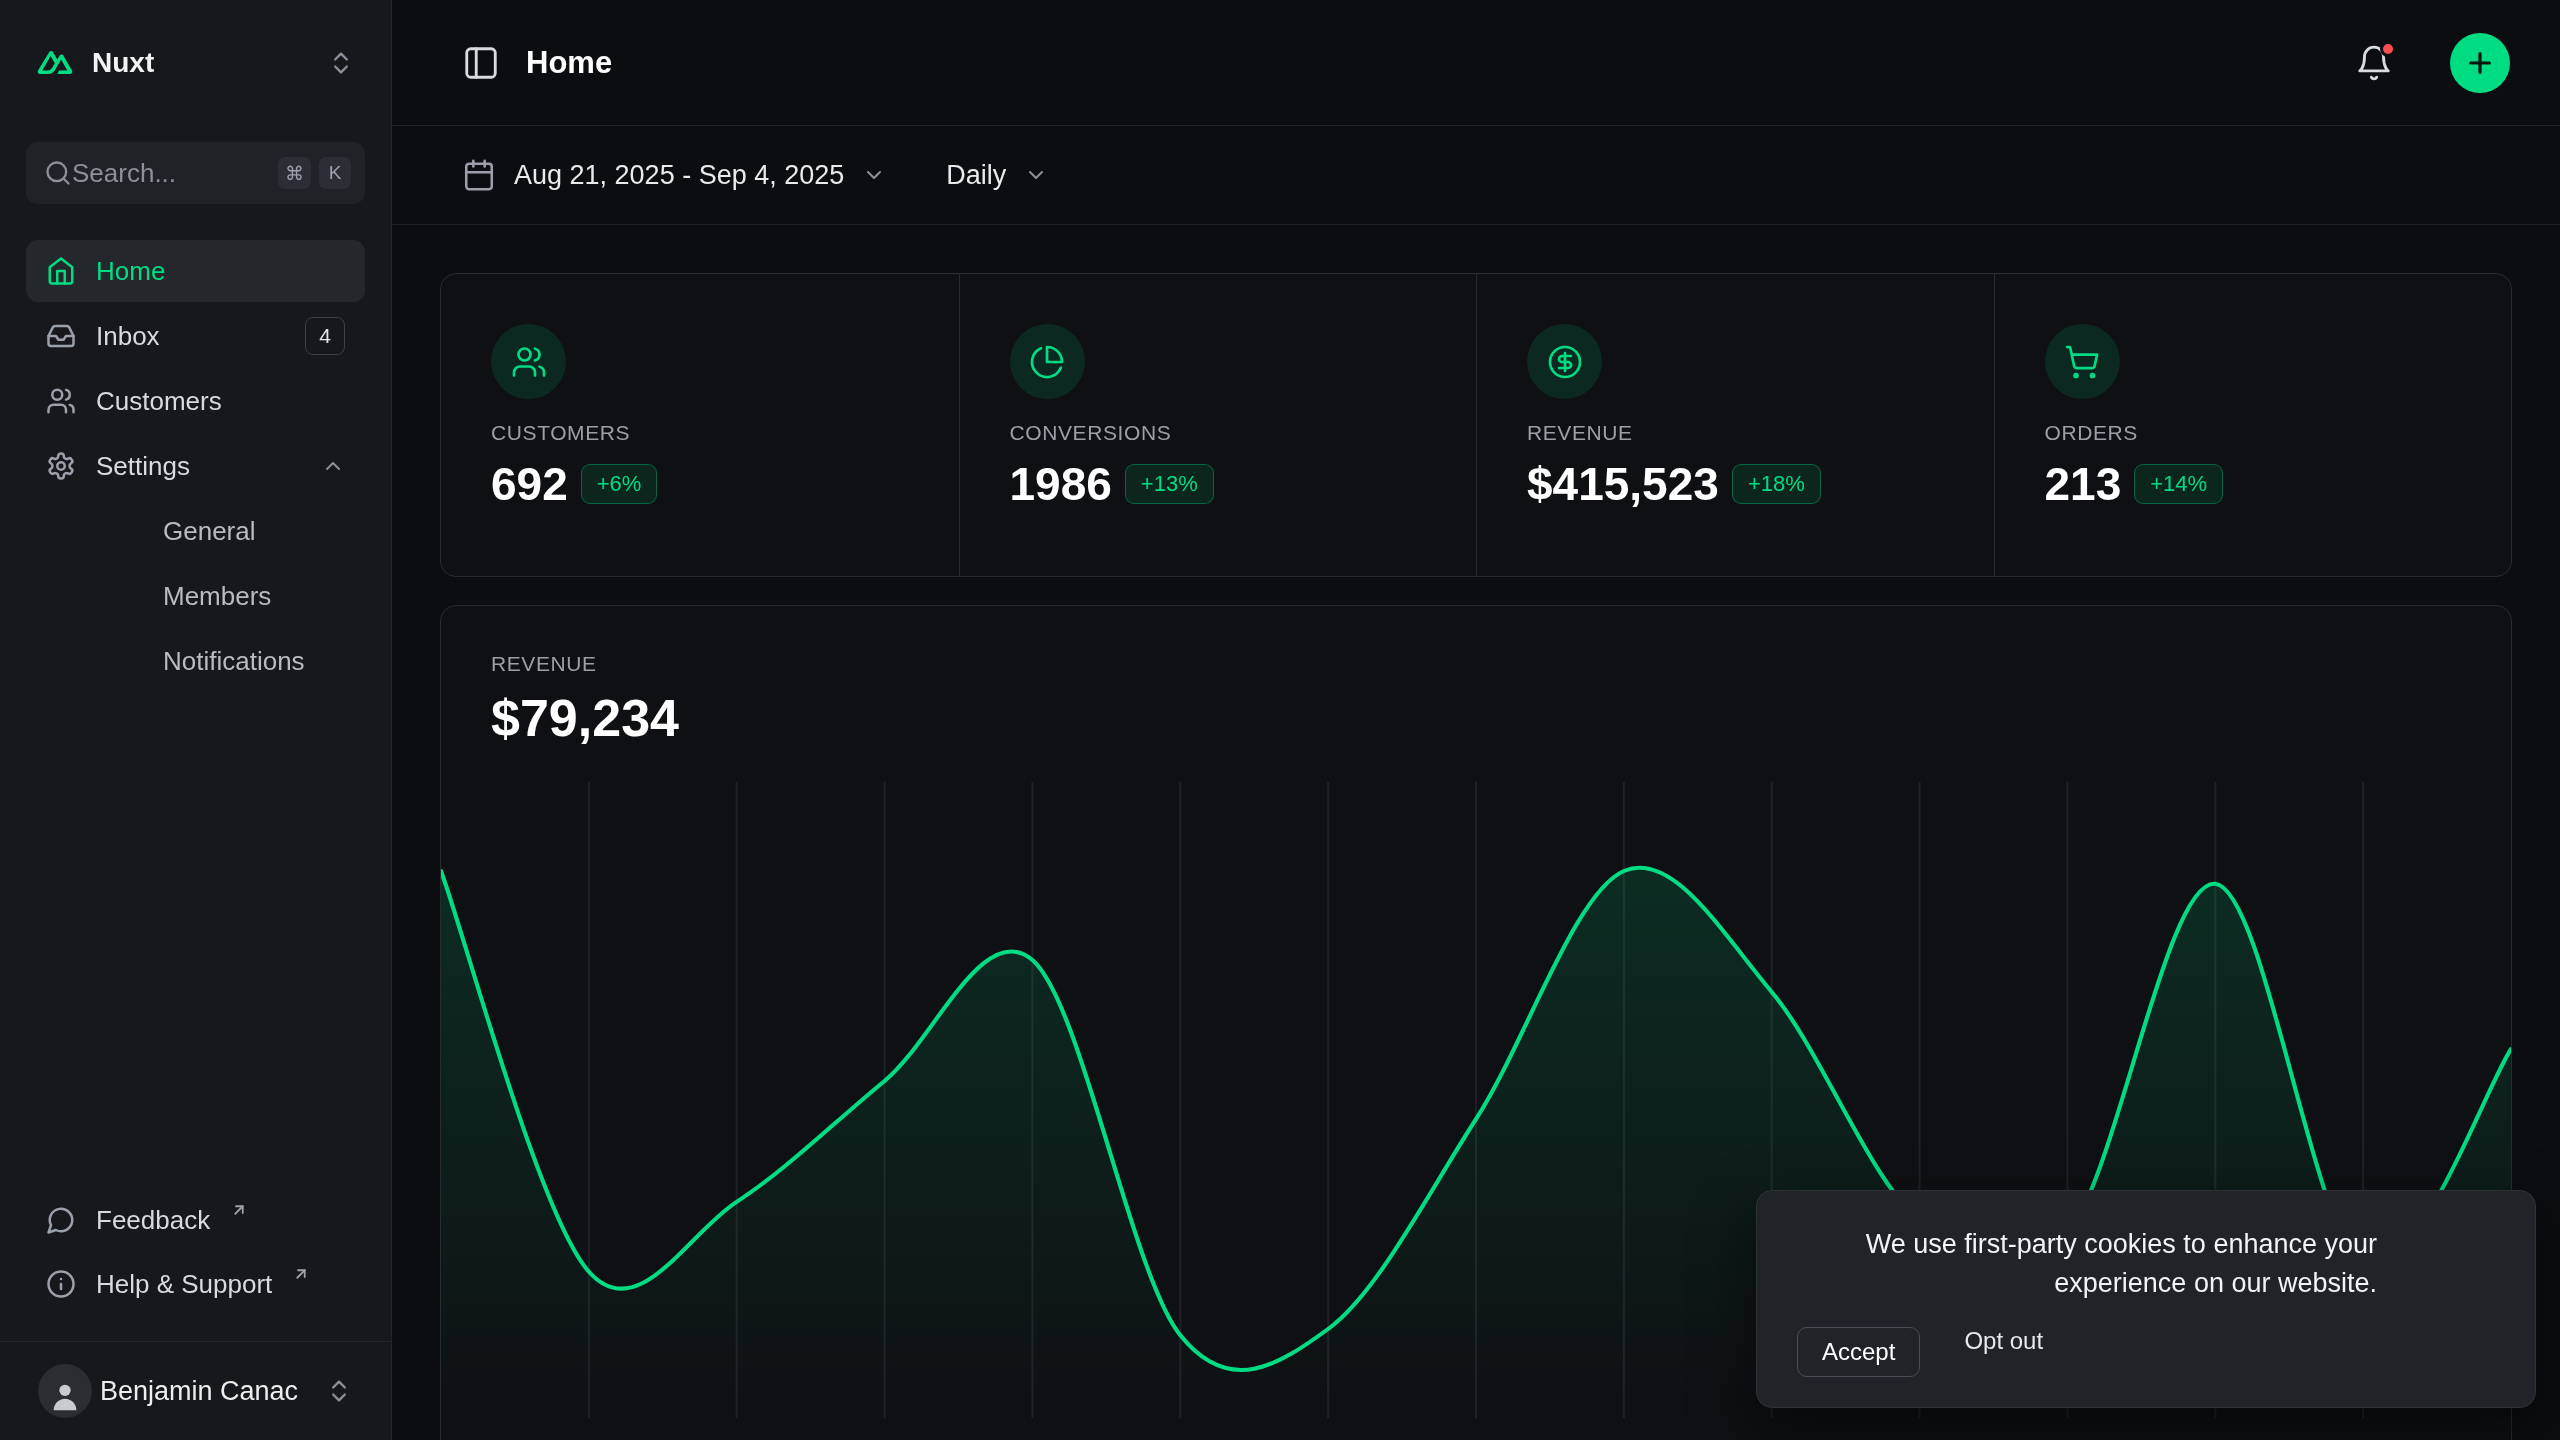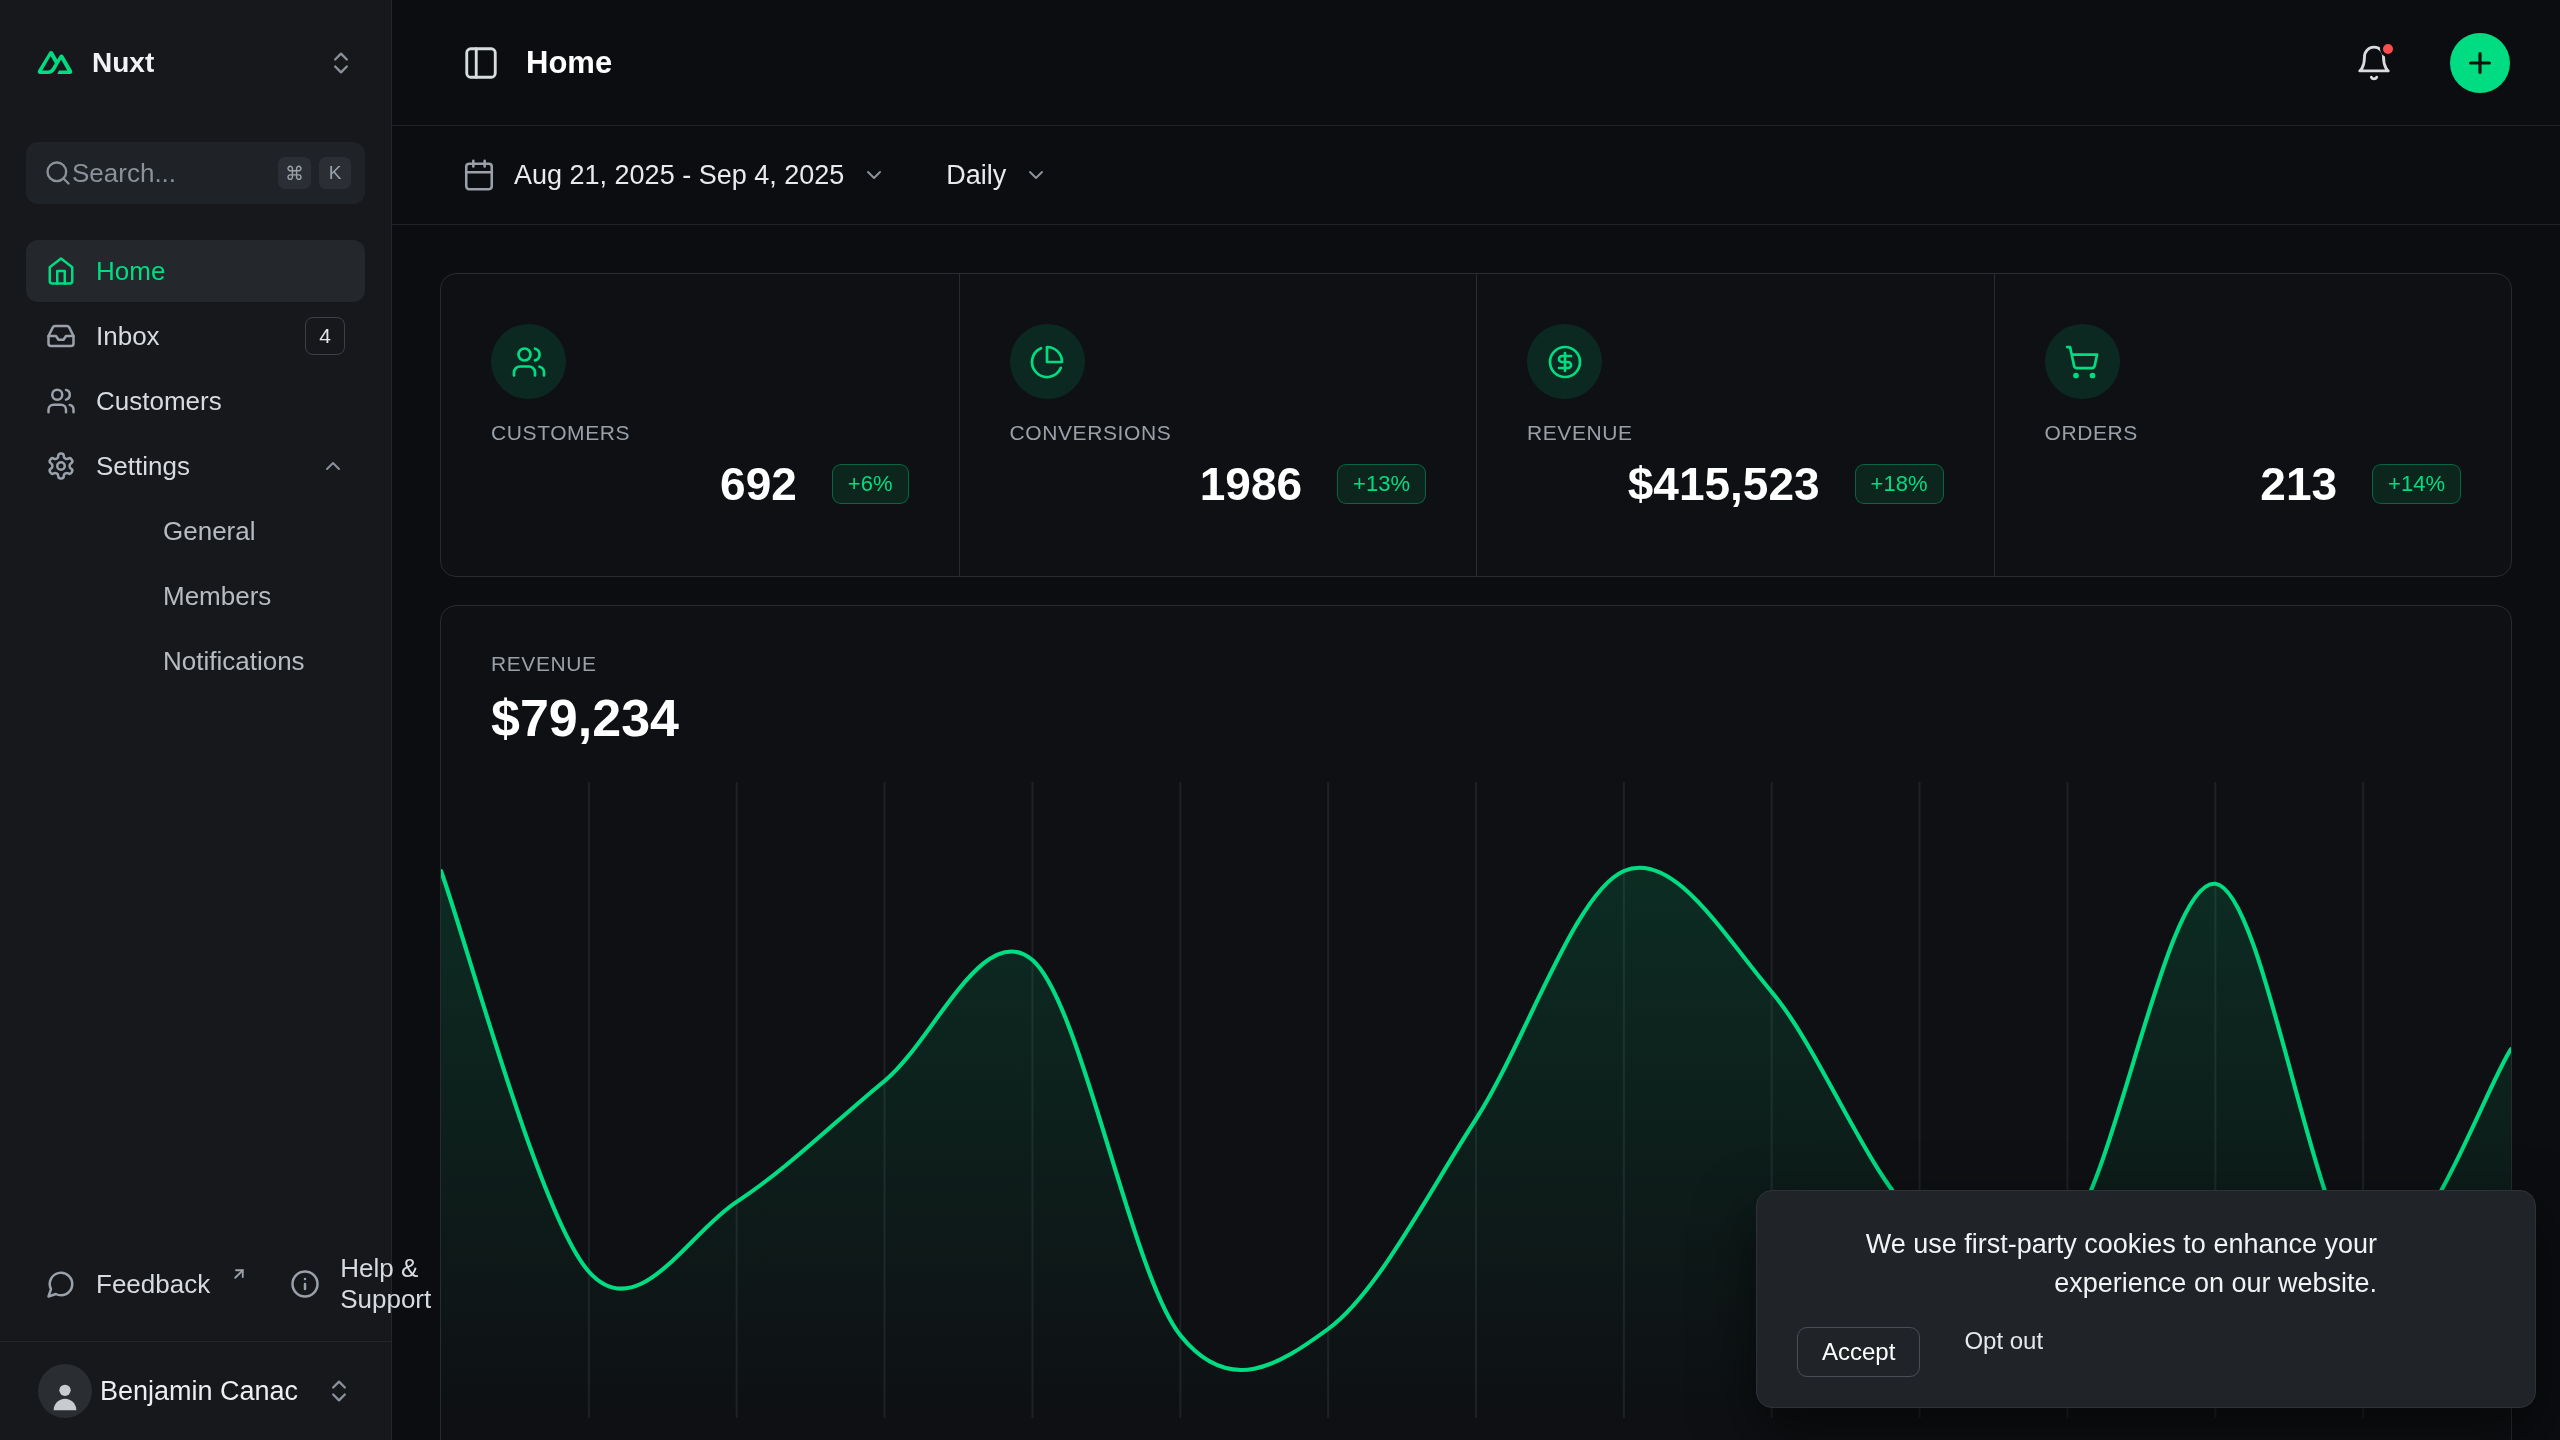--- a/index.html
+++ b/index.html
@@ -62,21 +62,21 @@
   .nav-item.active .icon { color:#00DC82; }
   .nav-item .trail { margin-left:auto; }
   .nav-item.sub { padding-left:137px; color:#b7bcc2; }
   .count-badge {
     min-width:40px; height:38px; padding:0 11px;
     border:1px solid #3b4047; border-radius:8px;
     display:flex; align-items:center; justify-content:center;
     font-size:21px; color:#e4e6e9;
   }
 
-  .sb-footer { margin-top:auto; padding-bottom:26px; display:flex; flex-direction:row; gap:2px; }
+  .sb-footer { margin-top:auto; padding-bottom:26px; display:flex; flex-direction:column; gap:2px; }
   .ext-arrow { width:18px; height:18px; color:#9aa1aa; transform:translateY(-10px); }
 
   .user-wrap { border-top:1px solid #22252a; margin:0 -26px; padding:14px 26px; }
   .user-row {
     display:flex; align-items:center; gap:8px;
     height:70px; padding:0 12px; border-radius:12px; cursor:pointer;
   }
   .avatar {
     width:54px; height:54px; border-radius:50%;
     background:#2a2d31; color:#c8ccd1;
@@ -138,21 +138,21 @@
   .stat { padding:50px; display:flex; flex-direction:column; cursor:default; }
   .stat + .stat { border-left:1px solid #282b30; }
   .stat-icon {
     width:75px; height:75px; border-radius:50%;
     background:rgba(0,220,130,0.13);
     display:flex; align-items:center; justify-content:center;
     color:#00DC82;
   }
   .stat-icon svg { width:36px; height:36px; }
   .stat-label { margin-top:22px; font-size:21px; font-weight:500; letter-spacing:0.6px; color:#9aa0a8; }
-  .stat-valrow { margin-top:12px; display:flex; align-items:center; gap:35px;justify-content:flex-end; }
+  .stat-valrow { margin-top:12px; display:flex; align-items:center; gap:13px; }
   .stat-value { font-size:46px; font-weight:700; color:#ffffff; }
   .delta {
     padding:6px 15px; border-radius:9px;
     background:rgba(0,220,130,0.11);
     border:1px solid rgba(0,220,130,0.35);
     color:#00DC82; font-size:22px; font-weight:500;
   }
 
   .revenue-card {
     background:#0e1013;

